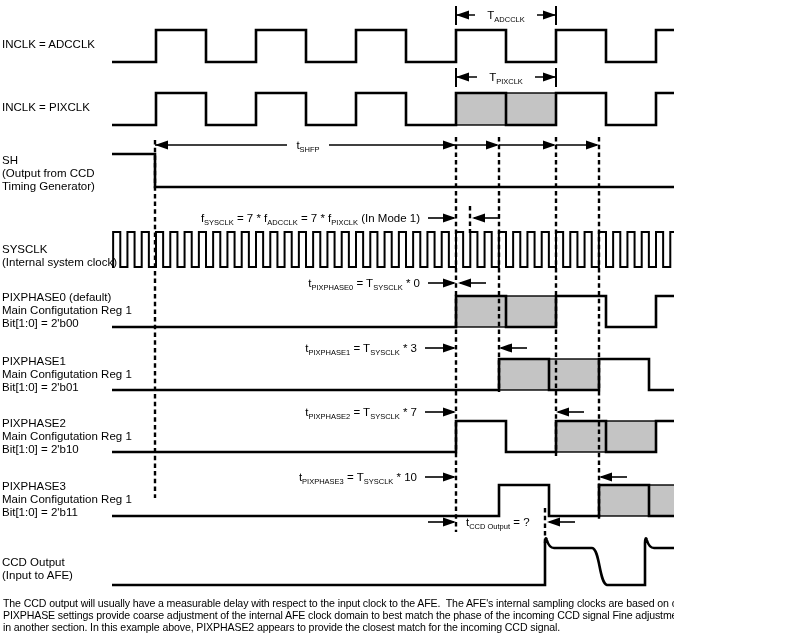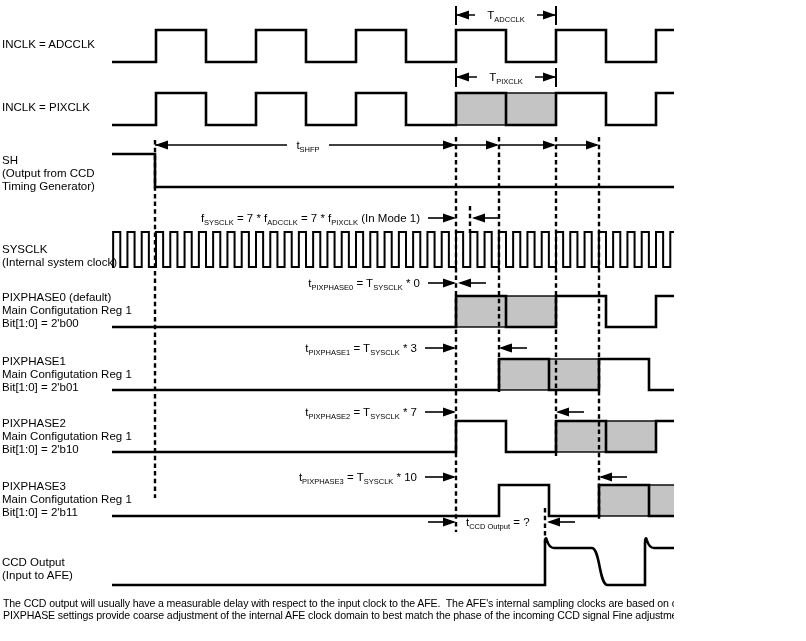--- a/index.html
+++ b/index.html
@@ -114,14 +114,15 @@
       <text x="2" y="453" font-size="11.5">Bit[1:0] = 2'b10</text>
       <text x="2" y="490" font-size="11.5">PIXPHASE3</text>
       <text x="2" y="503" font-size="11.5">Main Configutation Reg 1</text>
       <text x="2" y="516" font-size="11.5">Bit[1:0] = 2'b11</text>
       <text x="2" y="566" font-size="11.5">CCD Output</text>
       <text x="2" y="579" font-size="11.5">(Input to AFE)</text>
     </svg>
   <div class="caption">
     <div>The CCD output will usually have a measurable delay with respect to the input clock to the AFE.  The AFE's internal sampling clocks are based on one of four PIXPHASE clocks.  These</div>
     <div>PIXPHASE settings provide coarse adjustment of the internal AFE clock domain to best match the phase of the incoming CCD signal Fine adjustment of the sampling clocks is discussed</div>
+    <div>in another section. In this example above, PIXPHASE2 appears to provide the closest match for the incoming CCD signal.</div>
   </div>
 </div>
 
 </body></html>

